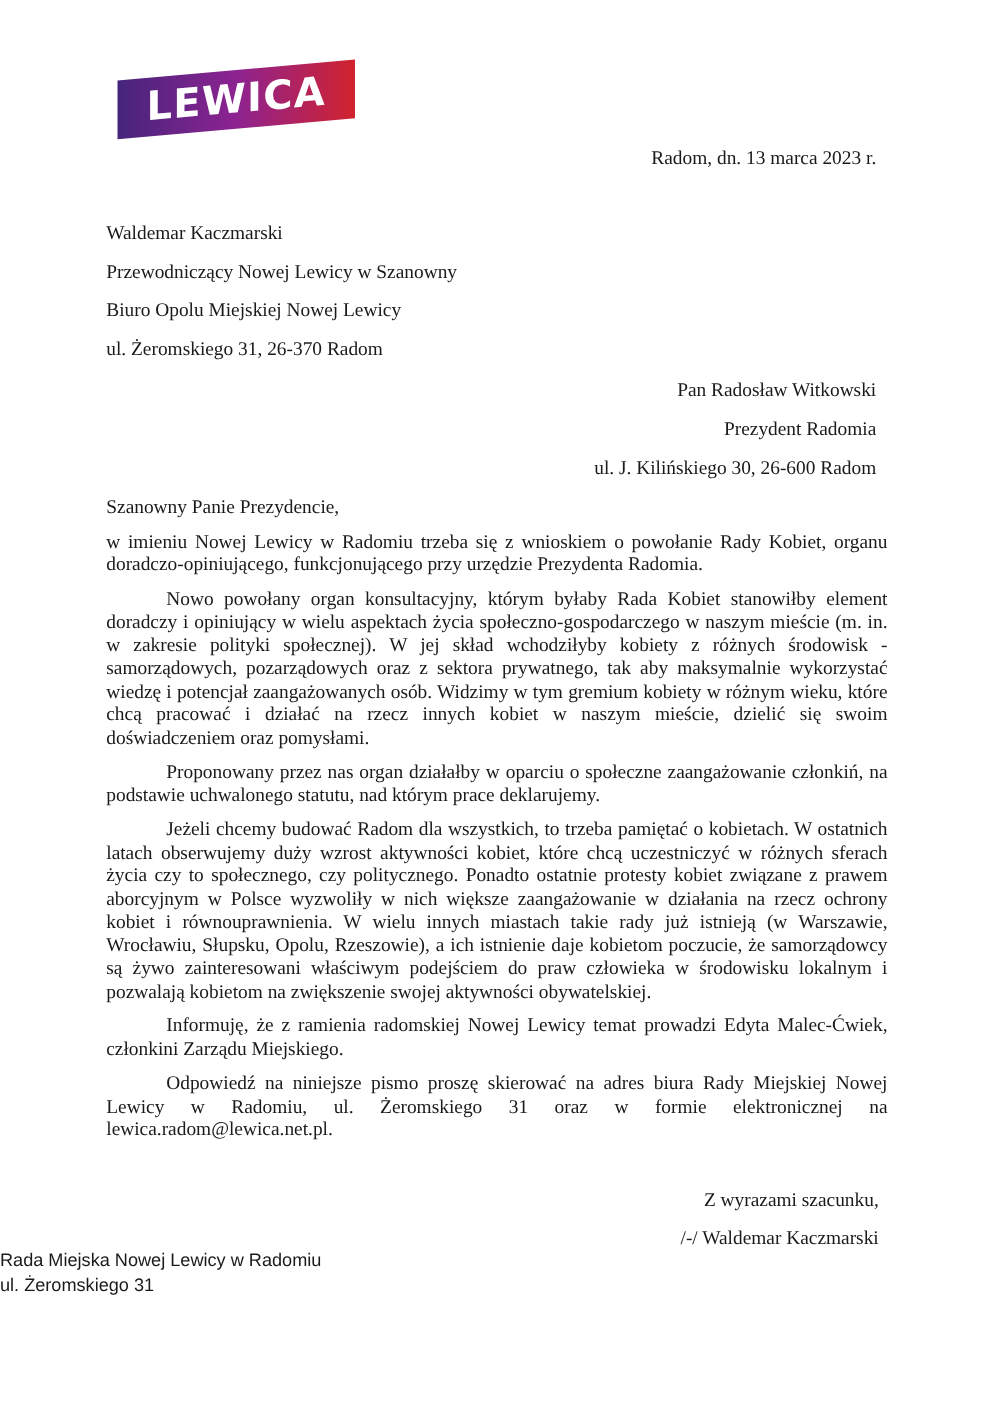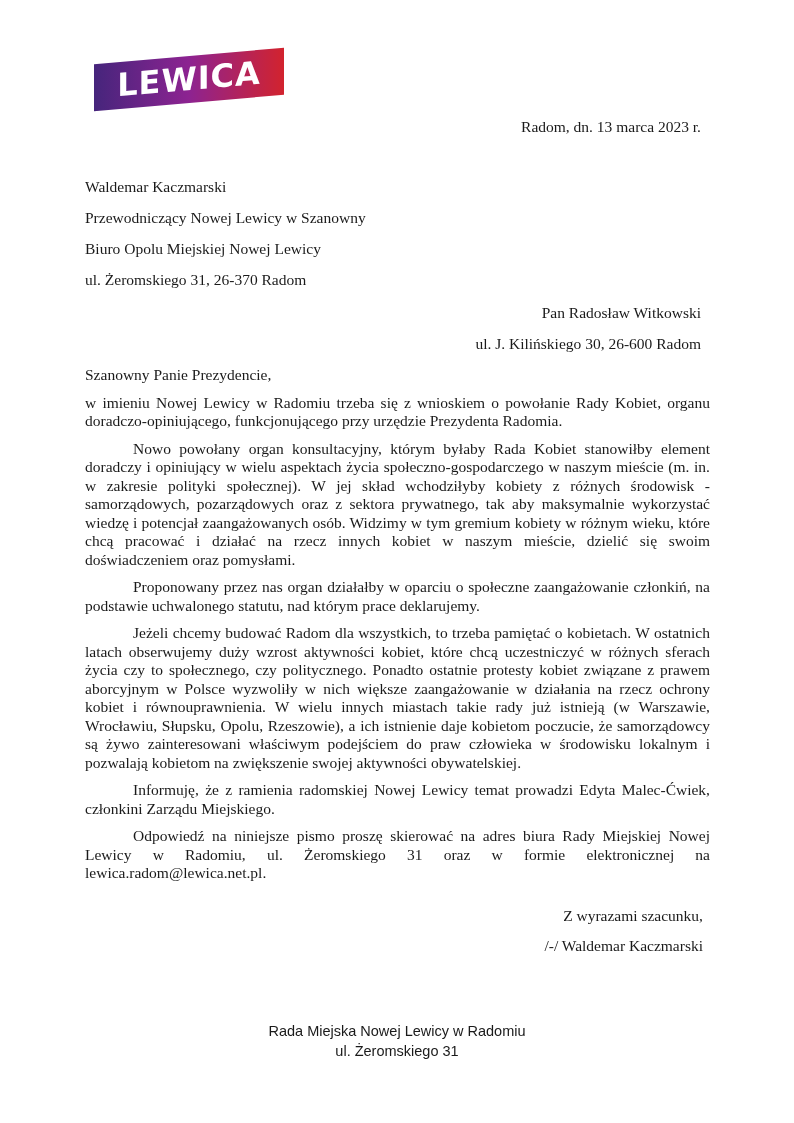--- a/index.html
+++ b/index.html
@@ -52,29 +52,29 @@
   
   .salutation { margin: 39px 0 15px 0; }
 
   .letter-body p {
     margin: 0 0 9px 0;
     text-align: justify;
   }
   .letter-body p.indent { text-indent: 48px; }
 
   
-  .closing   { margin-top: 24px; text-align: right; padding-right: 7px; }
+  .closing   { margin-top: 38px; text-align: right; padding-right: 7px; }
   .closing p { margin: 0 0 11.5px 0; }
 
   
   .page-footer {
     position: absolute;
     left: 0; right: 0;
-    top: 1022px;
-    text-align: center;
+    top: 1000px;
+    text-align: left;
     font-family: "Liberation Sans", "DejaVu Sans", sans-serif;
     font-size: 14.5px;
     line-height: 19.5px;
     color: #1a1a1a;
   }
   .page-footer p { margin: 0; }
 </style>
 </head>
 <body>
 
@@ -88,20 +88,21 @@
 
   <div class="sender">
     <p>Waldemar Kaczmarski</p>
     <p>Przewodniczący Nowej Lewicy w Szanowny</p>
     <p>Biuro Opolu Miejskiej Nowej Lewicy</p>
     <p>ul. Żeromskiego 31, 26-370 Radom</p>
   </div>
 
   <div class="recipient">
     <p>Pan Radosław Witkowski</p>
+    <p>Prezydent Radomia</p>
     <p>ul. J. Kilińskiego 30, 26-600 Radom</p>
   </div>
 
   <div class="letter-body">
     <p class="salutation">Szanowny Panie Prezydencie,</p>
     <p>w imieniu Nowej Lewicy w Radomiu trzeba się z wnioskiem o powołanie Rady Kobiet, organu doradczo-opiniującego, funkcjonującego przy urzędzie Prezydenta Radomia.</p>
     <p class="indent">Nowo powołany organ konsultacyjny, którym byłaby Rada Kobiet stanowiłby element doradczy i opiniujący w wielu aspektach życia społeczno-gospodarczego w naszym mieście (m. in. w zakresie polityki społecznej). W jej skład wchodziłyby kobiety z różnych środowisk - samorządowych, pozarządowych oraz z sektora prywatnego, tak aby maksymalnie wykorzystać wiedzę i potencjał zaangażowanych osób. Widzimy w tym gremium kobiety w różnym wieku, które chcą pracować i działać na rzecz innych kobiet w naszym mieście, dzielić się swoim doświadczeniem oraz pomysłami.</p>
     <p class="indent">Proponowany przez nas organ działałby w oparciu o społeczne zaangażowanie członkiń, na podstawie uchwalonego statutu, nad którym prace deklarujemy.</p>
     <p class="indent">Jeżeli chcemy budować Radom dla wszystkich, to trzeba pamiętać o kobietach. W ostatnich latach obserwujemy duży wzrost aktywności kobiet, które chcą uczestniczyć w różnych sferach życia czy to społecznego, czy politycznego. Ponadto ostatnie protesty kobiet związane z prawem aborcyjnym w Polsce wyzwoliły w nich większe zaangażowanie w działania na rzecz ochrony kobiet i równouprawnienia. W wielu innych miastach takie rady już istnieją (w Warszawie, Wrocławiu, Słupsku, Opolu, Rzeszowie), a ich istnienie daje kobietom poczucie, że samorządowcy są żywo zainteresowani właściwym podejściem do praw człowieka w środowisku lokalnym i pozwalają kobietom na zwiększenie swojej aktywności obywatelskiej.</p>
     <p class="indent">Informuję, że z ramienia radomskiej Nowej Lewicy temat prowadzi Edyta Malec-Ćwiek, członkini Zarządu Miejskiego.</p>

